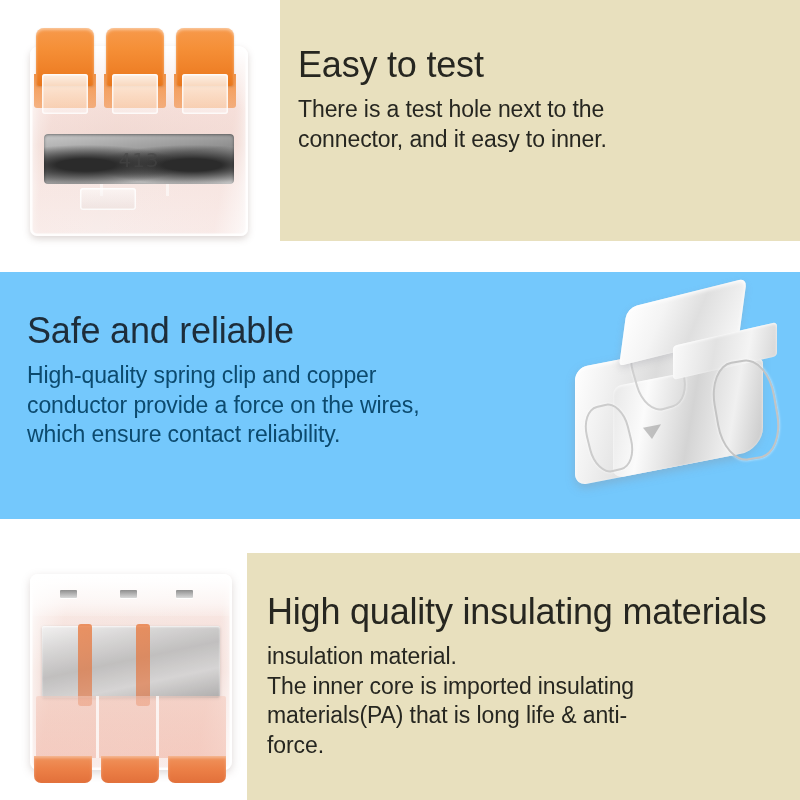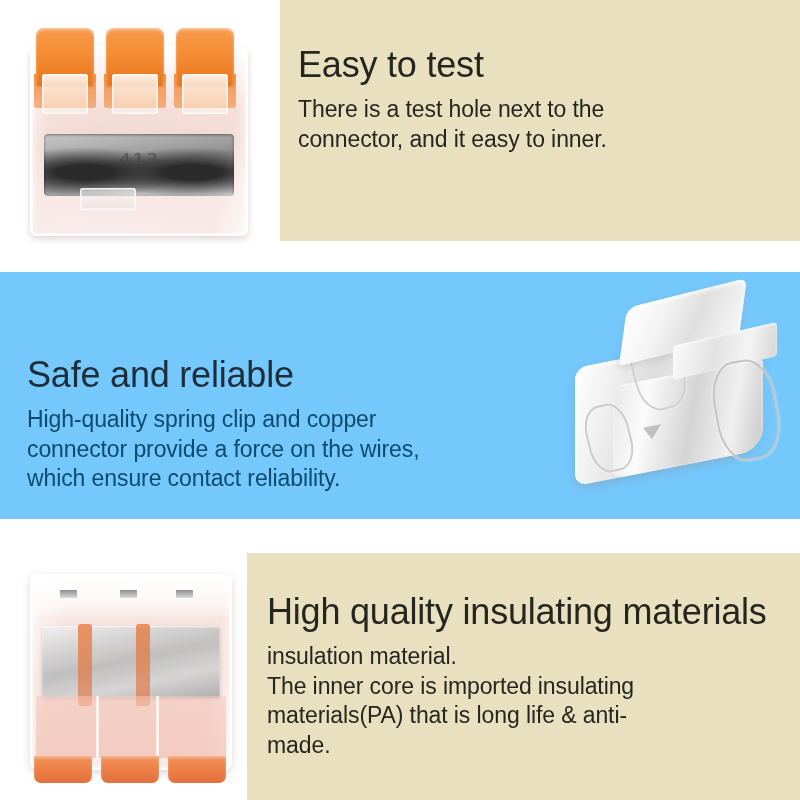--- a/index.html
+++ b/index.html
@@ -48,21 +48,21 @@
 
   .panel-title {
     font-size: 36px;
     font-weight: 400;
     line-height: 42px;
     color: #262620;
     margin: 0 0 9px 0;
     letter-spacing: -0.2px;
     white-space: nowrap;
   }
-  .panel-2 .panel-title { color: #1d2d3a; margin-top: 44px; }
+  .panel-2 .panel-title { color: #1d2d3a; }
   .panel-body {
     font-size: 23px;
     font-weight: 400;
     line-height: 29.5px;
     color: #262620;
     margin: 0;
     letter-spacing: -0.1px;
     max-width: 470px;
   }
   .panel-2 .panel-body { color: #0c4a6e; max-width: 520px; }
@@ -113,21 +113,21 @@
     position: absolute; top: 56px; width: 46px; height: 40px;
     background: linear-gradient(rgba(255,255,255,.88), rgba(255,255,255,.34));
     border-radius: 3px;
     box-shadow: inset 0 0 0 1.5px rgba(255,255,255,.75);
   }
   .latch1.a { left: 28px; }
   .latch1.b { left: 98px; }
   .latch1.c { left: 168px; }
   
   .metal1 {
-    position: absolute; left: 30px; top: 116px; width: 190px; height: 62px;
+    position: absolute; left: 30px; top: 116px; width: 190px; height: 50px;
     border-radius: 4px;
     background:
       radial-gradient(ellipse at 22% 62%, #2b2b2b 0 14%, rgba(40,40,40,.0) 46%),
       radial-gradient(ellipse at 78% 62%, #2b2b2b 0 14%, rgba(40,40,40,.0) 46%),
       linear-gradient(172deg, #c9c9c9 0%, #a8a8a8 28%, #8f8f8f 50%, #b4b4b4 76%, #d2d2d2 100%);
     box-shadow: inset 0 1px 3px rgba(0,0,0,.45);
   }
   .metal1-label {
     position: absolute; left: 0; right: 0; top: 14px;
     text-align: center;
@@ -295,21 +295,21 @@
     <p class="panel-body">
       <span class="ln">There is a test hole next to the</span>
       <span class="ln">connector, and it easy to inner.</span>
     </p>
   </div>
 
   <div class="panel panel-2">
     <h2 class="panel-title">Safe and reliable</h2>
     <p class="panel-body">
       <span class="ln">High-quality spring clip and copper</span>
-      <span class="ln">connector provide a force on the wires,</span>
+      <span class="ln">conductor provide a force on the wires,</span>
       <span class="ln">which ensure contact reliability.</span>
     </p>
   </div>
 
   <div class="photo photo-2">
     <div class="clip-base"></div>
     <div class="clip-base2"></div>
     <div class="clip-wire w1"></div>
     <div class="clip-wire w3"></div>
     <div class="clip-tab-top"></div>
@@ -334,17 +334,17 @@
     <div class="foot3 b"></div>
     <div class="foot3 c"></div>
   </div>
 
   <div class="panel panel-3">
     <h2 class="panel-title">High quality insulating materials</h2>
     <p class="panel-body">
       <span class="ln">insulation material.</span>
       <span class="ln">The inner core is imported insulating</span>
       <span class="ln">materials(PA) that is long life &amp; anti-</span>
-      <span class="ln">made.</span>
+      <span class="ln">force.</span>
     </p>
   </div>
 
 </div>
 
 </body></html>

